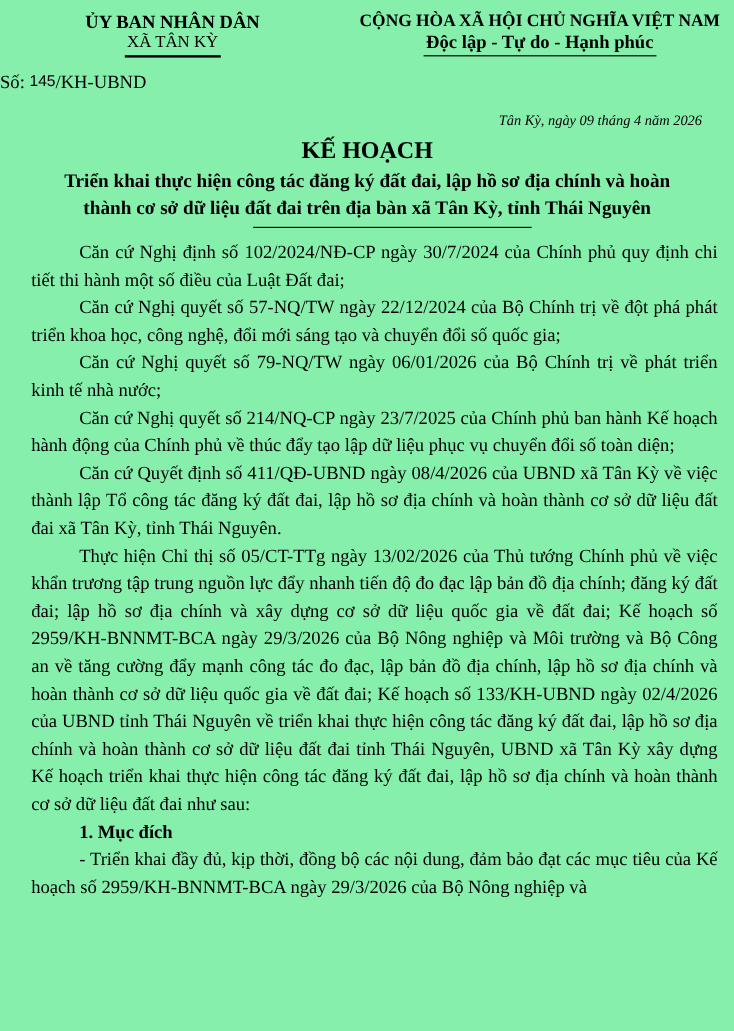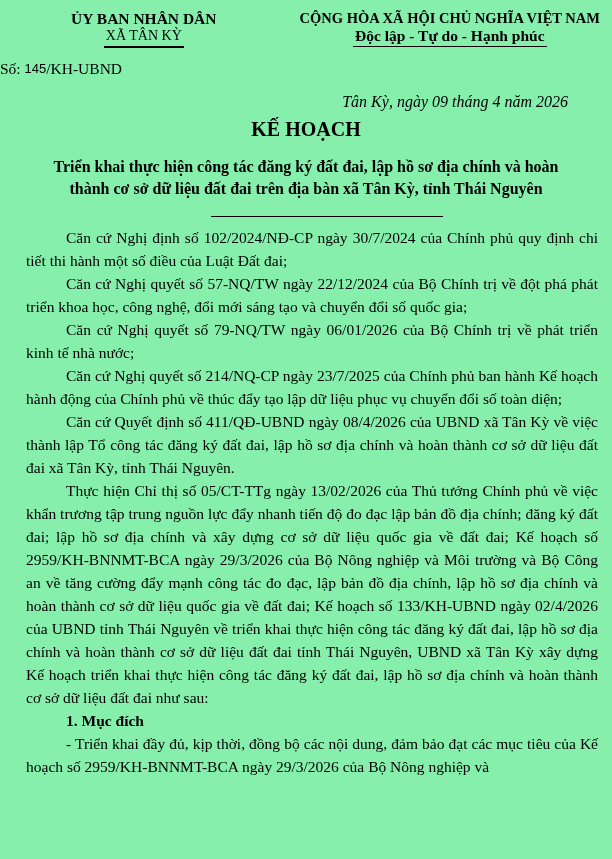--- a/index.html
+++ b/index.html
@@ -19,28 +19,28 @@
   .org-line1{font-weight:bold;font-size:15.5px;line-height:17px;}
   .org-line2{font-weight:normal;font-size:14px;line-height:17px;}
   .left-rule{width:80px;height:1.5px;background:#000;margin:2px auto 0 auto;}
   .doc-number{margin-top:12px;text-align:left;font-size:15.5px;}
   .doc-number .num{font-family:"Liberation Sans", sans-serif;font-size:13px;position:relative;top:-1px;}
   .nat-line1{font-weight:bold;font-size:14.5px;line-height:17px;}
   .nat-line2{display:inline-block;font-weight:bold;font-size:15.5px;line-height:18px;border-bottom:1.5px solid #000;padding:0 2px 1px 2px;}
   .dateline{
     margin-top:15px;
     text-align:right;
-    padding-right:44px;
+    padding-right:27px;
     font-style:italic;
-    font-size:16px;
+    font-size:12px;
   }
   
   .title-block{margin-top:7px;text-align:center;}
   .doc-type{font-weight:bold;font-size:20px;line-height:22px;}
-  .doc-subject{font-weight:bold;font-size:16px;line-height:22px;max-width:540px;margin:16px auto;}
+  .doc-subject{font-weight:bold;font-size:16px;line-height:22px;max-width:540px;margin:4px auto;}
   .title-rule{width:232px;height:1.5px;background:#000;margin:3px auto 0 auto;position:relative;left:21px;}
   
   .body-text{margin:9px 14px 0 26px;font-size:15.5px;line-height:23px;text-align:justify;}
   .body-text p{margin:0;text-indent:40px;}
   .body-text p.heading{font-weight:bold;}
   .body-text p.subheading{font-weight:bold;}
 </style>
 </head>
 <body>
 

